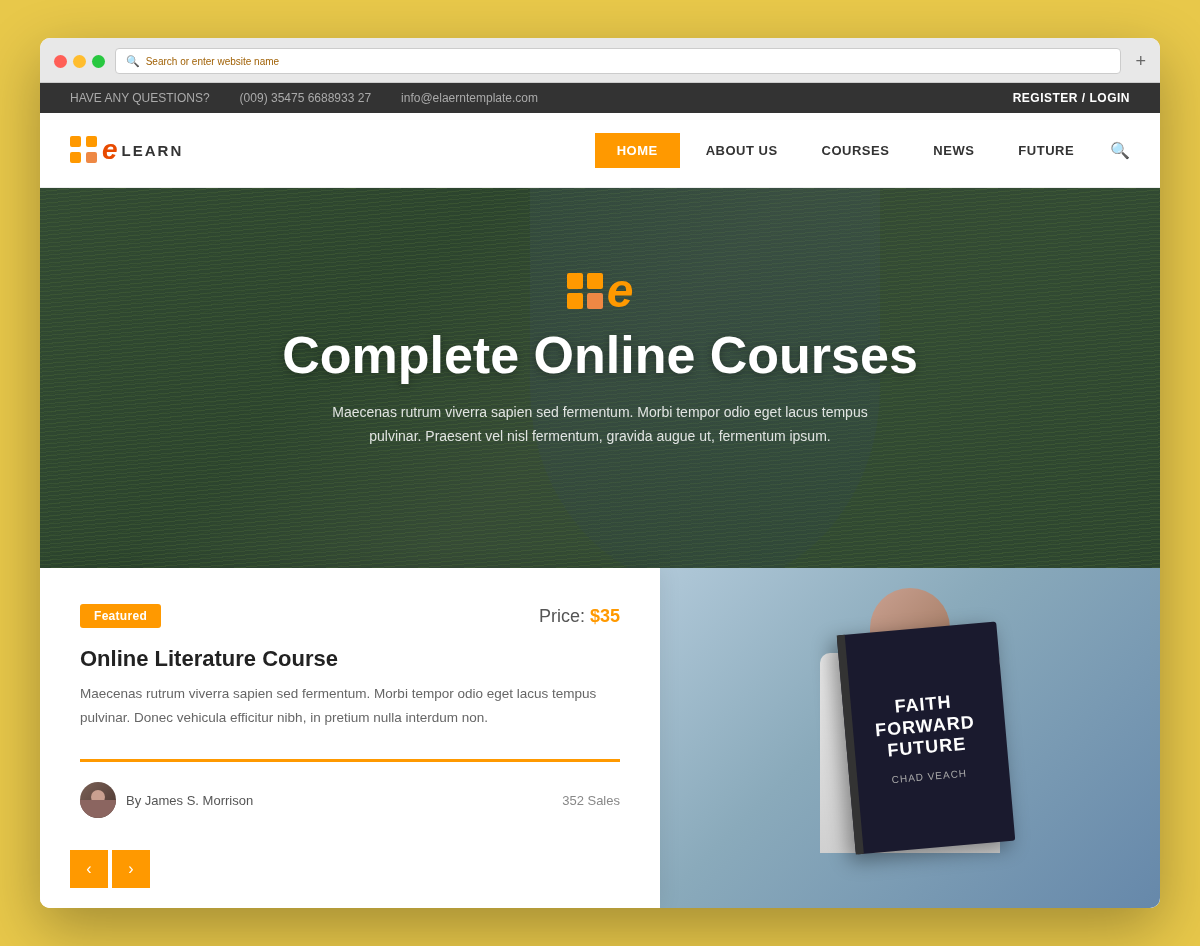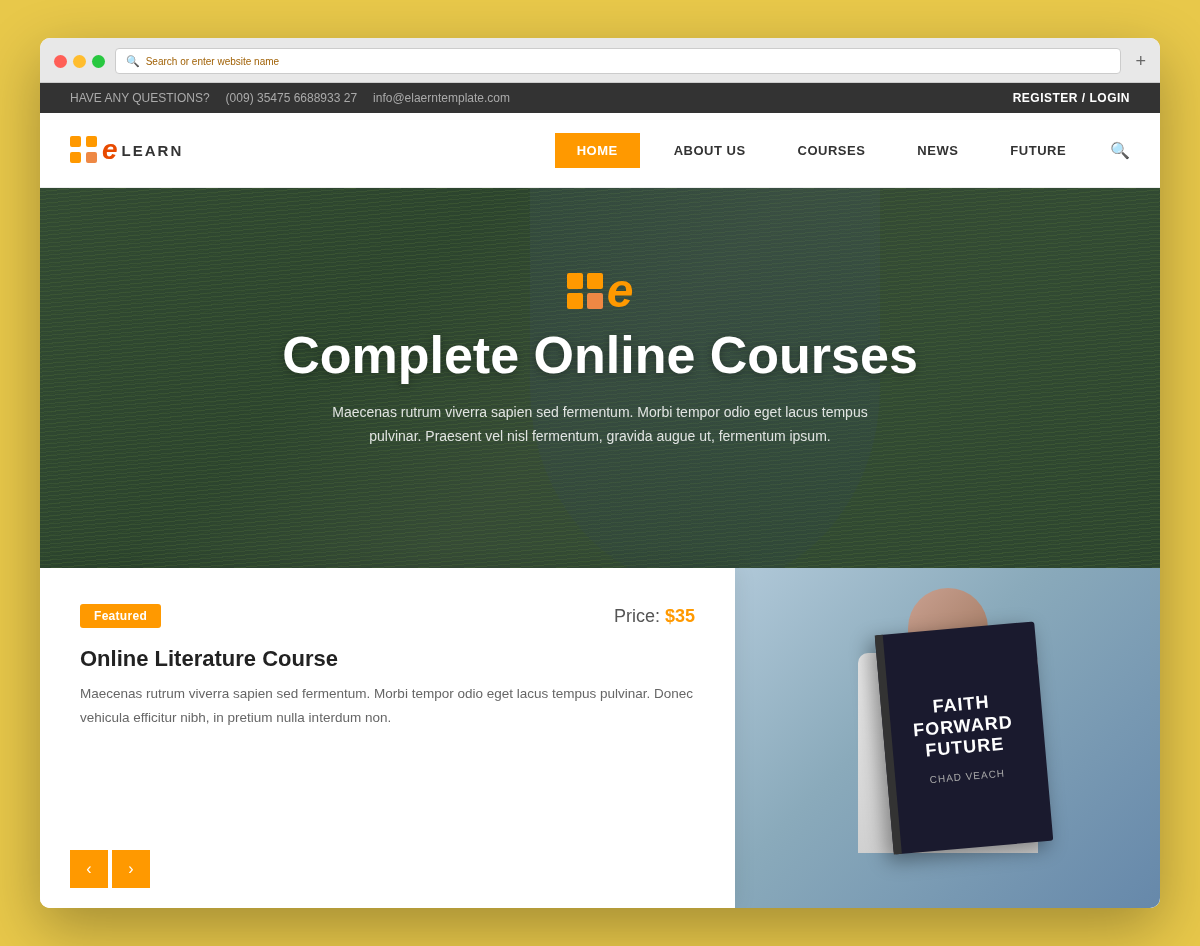--- a/index.html
+++ b/index.html
@@ -63,21 +63,21 @@
     }
 
     
     .top-bar {
       background: #333;
       color: #aaa;
       font-size: 12px;
       padding: 8px 30px;
       display: flex;
       align-items: center;
-      gap: 16px;
+      gap: 30px;
     }
     .top-bar-right {
       margin-left: auto;
       color: #fff;
       font-size: 12px;
       font-weight: 600;
       letter-spacing: 0.5px;
     }
 
     
@@ -120,21 +120,21 @@
       font-weight: 700;
       color: #333;
       letter-spacing: 2px;
       text-transform: uppercase;
     }
     .nav-menu {
       display: flex;
       align-items: center;
       list-style: none;
       margin-left: auto;
-      gap: 16px;
+      gap: 8px;
     }
     .nav-item a {
       text-decoration: none;
       font-size: 13px;
       font-weight: 600;
       color: #333;
       padding: 10px 18px;
       letter-spacing: 0.5px;
       display: block;
     }
@@ -239,21 +239,21 @@
     
     .course-section {
       background: #fff;
       display: flex;
       position: relative;
       margin-top: -20px;
     }
 
     .course-card {
       background: #fff;
-      width: 695px;
+      width: 620px;
       padding: 36px 40px 36px;
       position: relative;
       z-index: 10;
       box-shadow: 2px 0 20px rgba(0,0,0,0.08);
     }
 
     .card-header {
       display: flex;
       align-items: center;
       justify-content: space-between;
@@ -514,20 +514,30 @@
         <span class="featured-badge">Featured</span>
         <span class="price-label">
           <span>Price:</span>
           <span class="price-value">$35</span>
         </span>
       </div>
 
       <h2 class="course-title">Online Literature Course</h2>
       <p class="course-desc">Maecenas rutrum viverra sapien sed fermentum. Morbi tempor odio eget lacus tempus pulvinar. Donec vehicula efficitur nibh, in pretium nulla interdum non.</p>
 
+      <div class="card-footer">
+        <div class="author-info">
+          <div class="avatar"></div>
+          <span class="author-name">
+            <span>By</span>
+            <span>James S. Morrison</span>
+          </span>
+        </div>
+        <span class="sales-count">352 Sales</span>
+      </div>
 
       <div class="nav-arrows">
         <button class="nav-arrow">‹</button>
         <button class="nav-arrow">›</button>
       </div>
     </div>
 
     <div class="course-image">
       <div class="person-body"></div>
       <div class="person-head"></div>

